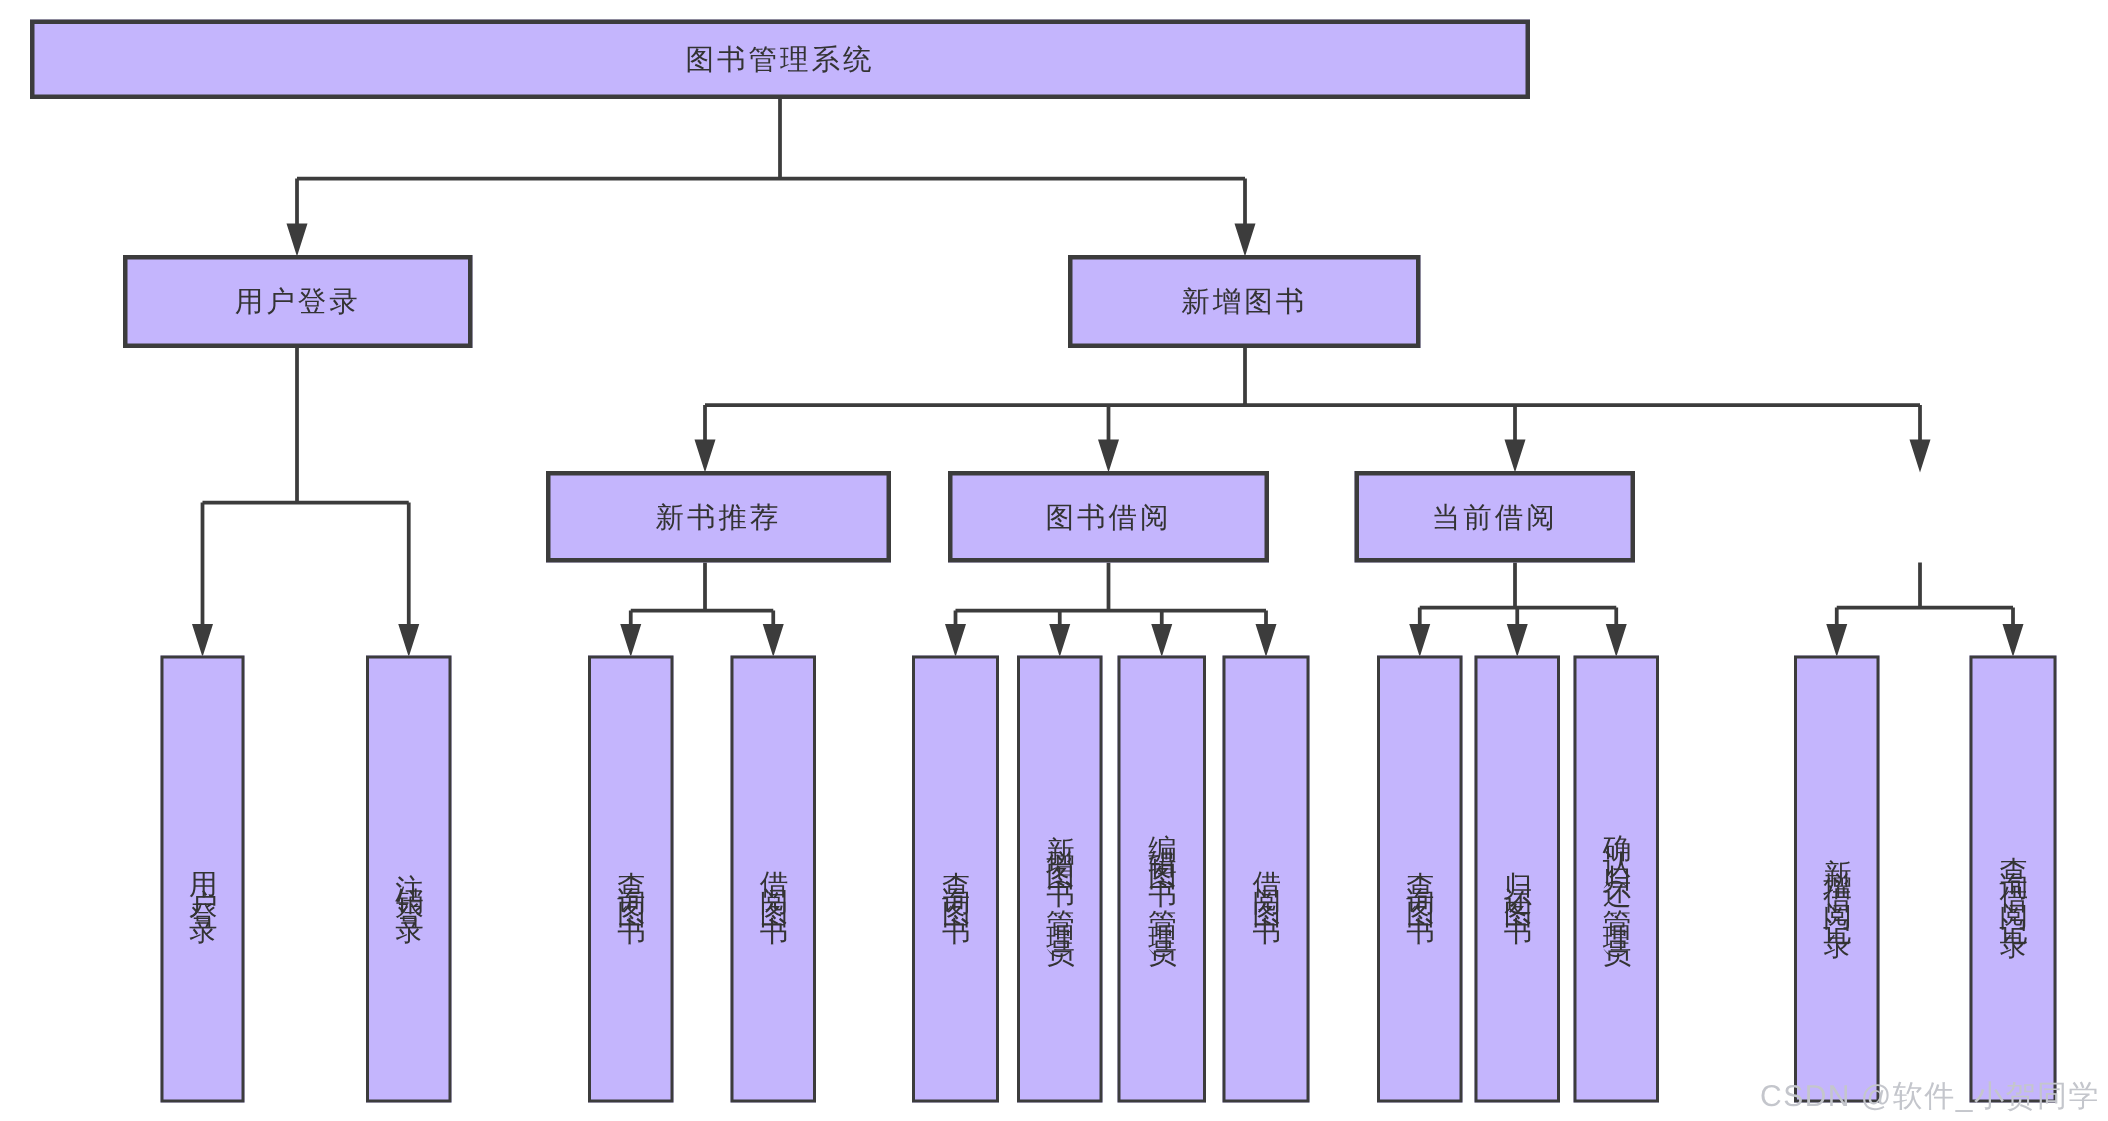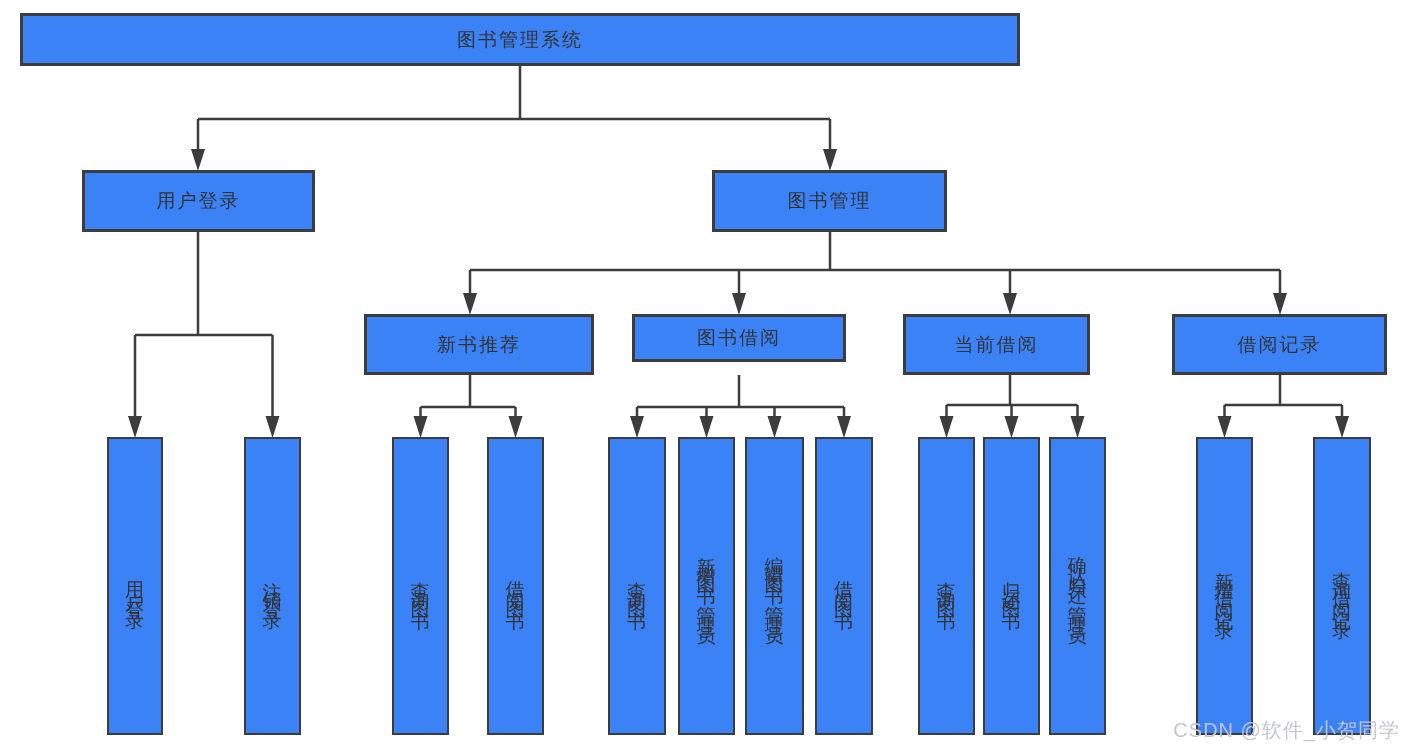--- a/index.html
+++ b/index.html
@@ -6,21 +6,21 @@
   .canvas {
     position:relative;
     width:1405px; height:747px;
     background:var(--bg,#ffffff);
     font-family:"Liberation Sans","DejaVu Sans",sans-serif;
     overflow:hidden;
   }
   svg.connectors { position:absolute; left:0; top:0; width:1405px; height:747px; }
   .node {
     position:absolute; box-sizing:border-box;
-    background:#3b82f6;
+    background:#c4b5fd;
     border:3px solid var(--line,#3c3c3c);
     display:flex; align-items:center; justify-content:center;
     color:var(--text,#333333);
   }
   .h-node { font-size:19px; letter-spacing:2px; font-weight:400; }
   .leaf { border-width:2.5px; }
   .leaf .vtext {
     writing-mode:vertical-rl;
     text-orientation:mixed;
     font-size:19px;
@@ -61,34 +61,31 @@
   </svg>
 
   <div class="node h-node" style="left:20px;top:13px;width:1000px;height:53px;">
     <span>图书管理系统</span>
   </div>
 
   <div class="node h-node" style="left:82px;top:170px;width:233px;height:62px;">
     <span>用户登录</span>
   </div>
   <div class="node h-node" style="left:712px;top:170px;width:235px;height:62px;">
-    <span>图书管理</span>
+    <span>新增图书</span>
   </div>
 
   <div class="node h-node" style="left:364px;top:314px;width:230px;height:61px;">
     <span>新书推荐</span>
   </div>
-  <div class="node h-node" style="left:632px;top:314px;width:214px;height:48px;">
+  <div class="node h-node" style="left:632px;top:314px;width:214px;height:61px;">
     <span>图书借阅</span>
   </div>
   <div class="node h-node" style="left:903px;top:314px;width:187px;height:61px;">
     <span>当前借阅</span>
-  </div>
-  <div class="node h-node" style="left:1172px;top:314px;width:215px;height:61px;">
-    <span>借阅记录</span>
   </div>
 
   <div class="node leaf" style="left:107px;top:437px;width:56px;height:298px;">
     <span class="vtext">用户登录</span>
   </div>
   <div class="node leaf" style="left:244px;top:437px;width:57px;height:298px;">
     <span class="vtext">注销登录</span>
   </div>
 
   <div class="node leaf" style="left:392px;top:437px;width:57px;height:298px;">

